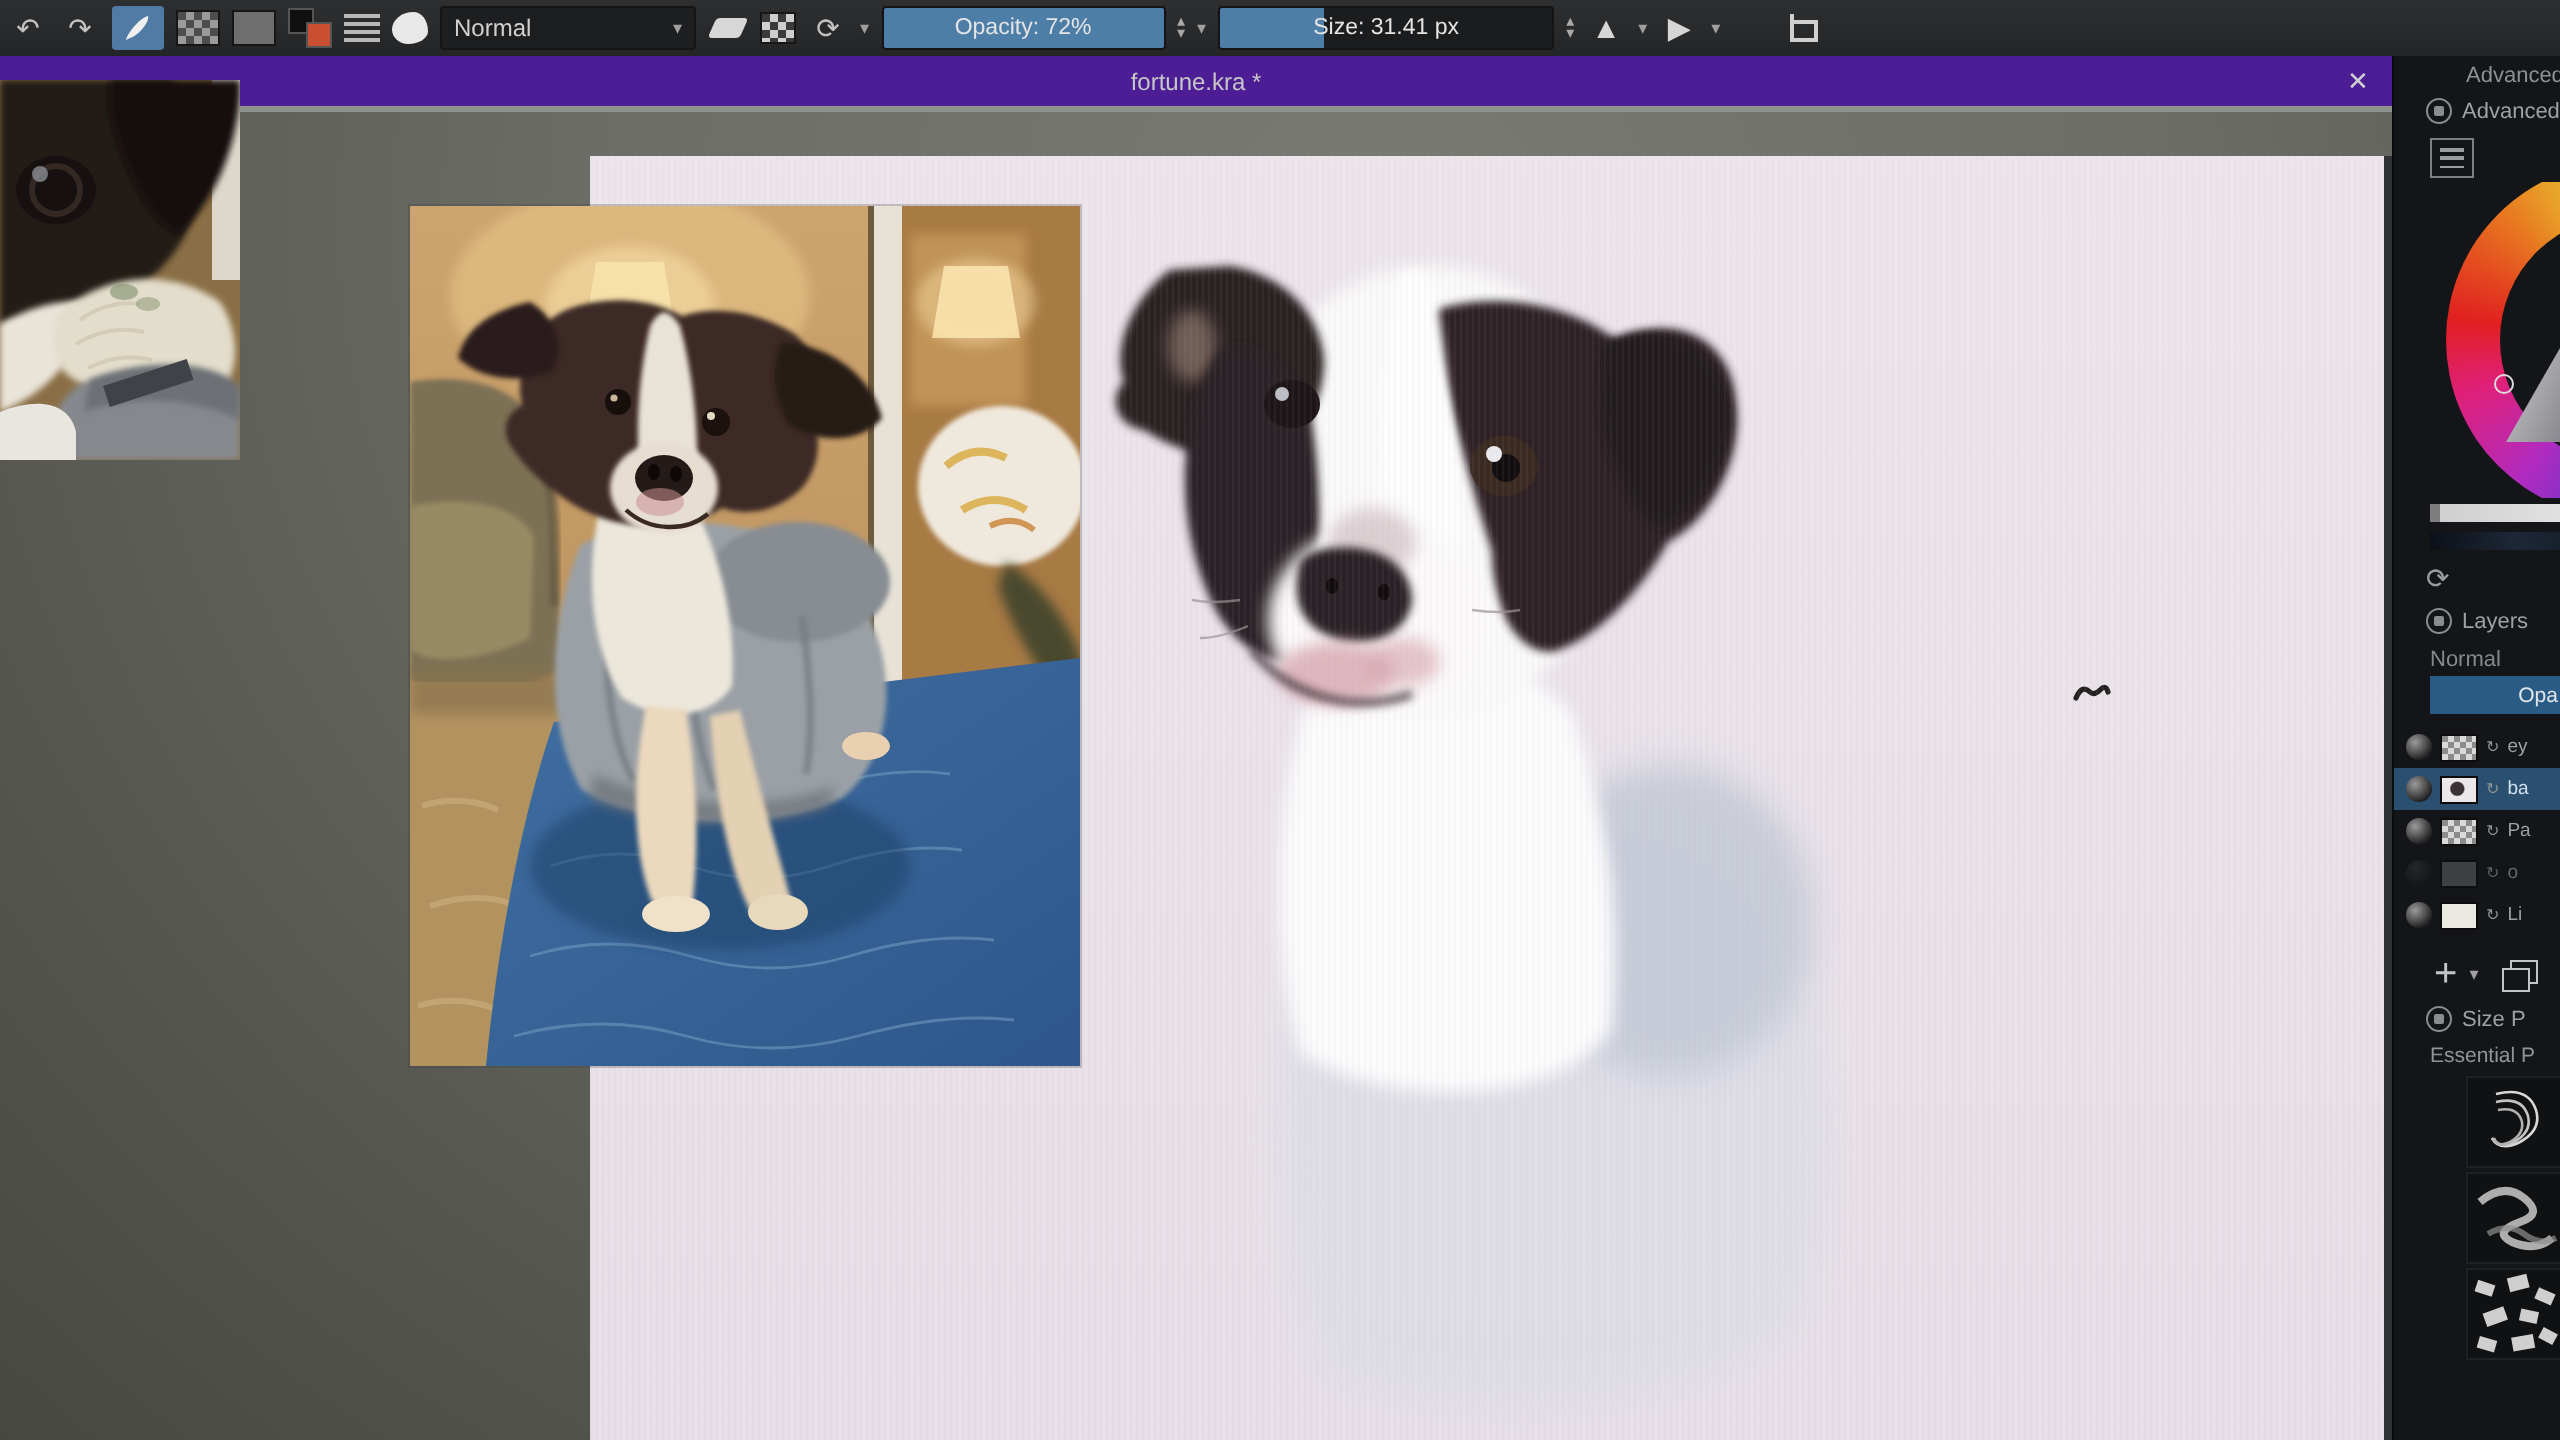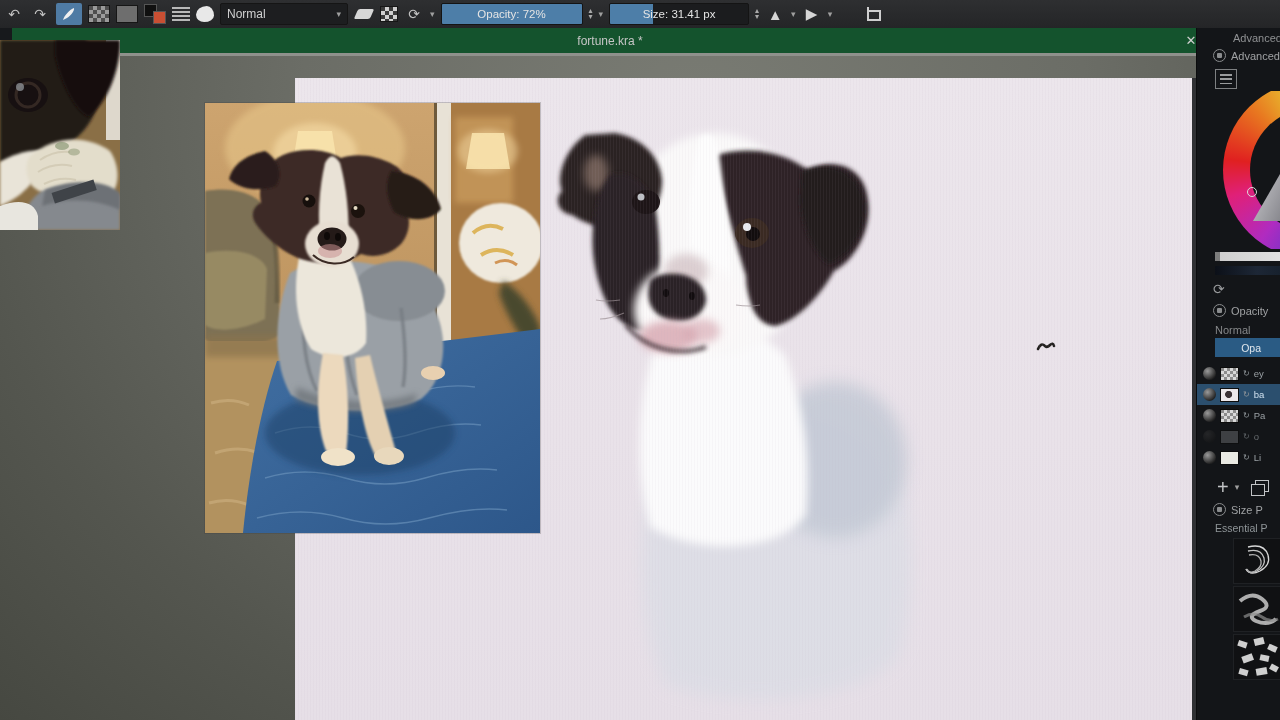--- a/index.html
+++ b/index.html
@@ -33,28 +33,28 @@
   .blob { width:18px; height:16px; background:#e8e8e8; border-radius:60% 40% 55% 45%/55% 60% 40% 45%; }
   .combo { display:flex; align-items:center; justify-content:space-between;
            width:128px; height:22px; background:#1d1e20; border:1px solid #151515;
            border-radius:2px; padding:0 6px; color:#d0d0d0; }
   .caret { color:#9f9f9f; font-size:9px; }
   .eraser { width:16px; height:10px; background:#d7d7d7; transform:skewX(-24deg); border-radius:2px; }
   .tslider { position:relative; height:22px; background:#1b1c1e; border:1px solid #141414;
              border-radius:2px; overflow:hidden; color:#e4e4e4; }
   .tslider .fill { position:absolute; left:0; top:0; bottom:0; background:#4d7ea8; }
   .tslider .lab { position:absolute; inset:0; display:flex; align-items:center; justify-content:center; font-size:11.5px; }
-  .op { width:142px; } .sz { width:140px; }
+  .op { width:142px; } .sz { width:168px; }
   .spin { display:flex; flex-direction:column; line-height:6px; font-size:8px; color:#a9a9a9; }
   .mirrorv { color:#d6d6d6; font-size:15px; }
   .cropicon { width:14px; height:14px; border-left:2px solid #cfcfcf; border-bottom:2px solid #cfcfcf; position:relative; }
   .cropicon:before { content:""; position:absolute; left:-2px; top:3px; width:12px; height:8px; border-right:2px solid #cfcfcf; border-top:2px solid #cfcfcf; }
 
   
-  .tabbar { position:absolute; left:12px; top:28px; width:1196px; height:28px; background:#14532d;
+  .tabbar { position:absolute; left:0; top:28px; width:1196px; height:28px; background:#4c1d95;
             border-bottom:3px solid #8f918c; z-index:20; }
   .tab-title { position:absolute; left:0; right:0; top:0; height:25px; display:flex;
                align-items:center; justify-content:center; color:#c6c6c6; font-size:12px; }
   .tab-close { position:absolute; right:8px; top:3px; color:#cfcfcf; font-size:13px; width:18px; height:18px;
                display:flex; align-items:center; justify-content:center; }
 
   
   .workspace { position:absolute; left:0; top:56px; width:1196px; height:664px;
                background:radial-gradient(ellipse at 58% 8%, #797b73 0%, #6b6d66 40%, #54564f 75%, #464841 100%); }
   .canvas { position:absolute; left:295px; top:22px; width:897px; height:642px;
@@ -89,21 +89,21 @@
       background:linear-gradient(115deg,#f0f0f2 0%,#6f6f76 55%,#202024 100%); }
   .sv-handle { position:absolute; left:50px; top:96px; width:10px; height:10px; border:1.5px solid #dcdcdc;
       border-radius:50%; }
   .hslider { margin:3px 0 0 18px; width:70px; height:9px; }
   .hslider.light { background:linear-gradient(90deg,#7d7d7d 0 5px,#cfcfcf 5px, #e2e2e2); }
   .hslider.dark { background:linear-gradient(90deg,#0c1018,#1d2736 60%,#16202c); margin-top:5px; }
   .sync { margin:6px 0 0 16px; font-size:14px; color:#9a9c9e; width:18px; }
 
   .blend-row { padding:4px 0 2px 18px; font-size:11px; color:#86888a; }
   .lop { position:relative; margin-left:18px; width:66px; height:19px; background:#2a5b84; overflow:hidden; }
-  .lop .lab { position:absolute; right:20px; top:0; bottom:0; display:flex; align-items:center;
+  .lop .lab { position:absolute; right:2px; top:0; bottom:0; display:flex; align-items:center;
               color:#dfe6ec; font-size:10.5px;margin-left:32px; }
   .layer-list { margin-top:6px; }
   .layer-row { position:relative; display:flex; align-items:center; gap:4px; height:21px; padding-left:6px;
                font-size:9.5px; color:#9aa0a4; white-space:nowrap; }
   .layer-row.sel { background:#2b4f6e; color:#cfe0ee; }
   .eye { width:13px; height:13px; border-radius:50%; flex:none;
          background:radial-gradient(circle at 35% 32%, #9a9a9a, #222 72%); }
   .eye.off { background:radial-gradient(circle at 35% 32%, #4a4a4a, #1a1a1a 72%); opacity:.55; }
   .lthumb { width:19px; height:14px; border:1px solid #0c0c0c; flex:none; }
   .lthumb.checker { background:
@@ -371,21 +371,21 @@
       <div class="hue-ring"></div>
       <div class="sv-tri-shade"></div>
       <div class="sv-handle"></div>
     </div>
     <div class="hslider light"></div>
     <div class="hslider dark"></div>
     <div class="sync">⟳</div>
 
     <div class="docker-row" style="margin-top:4px">
       <span class="dockicon"></span>
-      <span>Opacity</span>
+      <span>Layers</span>
     </div>
     <div class="blend-row">Normal</div>
     <div class="lop">
       <span class="lab">Opa</span>
     </div>
 
     <div class="layer-list">
       <div class="layer-row">
         <span class="eye"></span>
         <span class="lthumb checker"></span>

